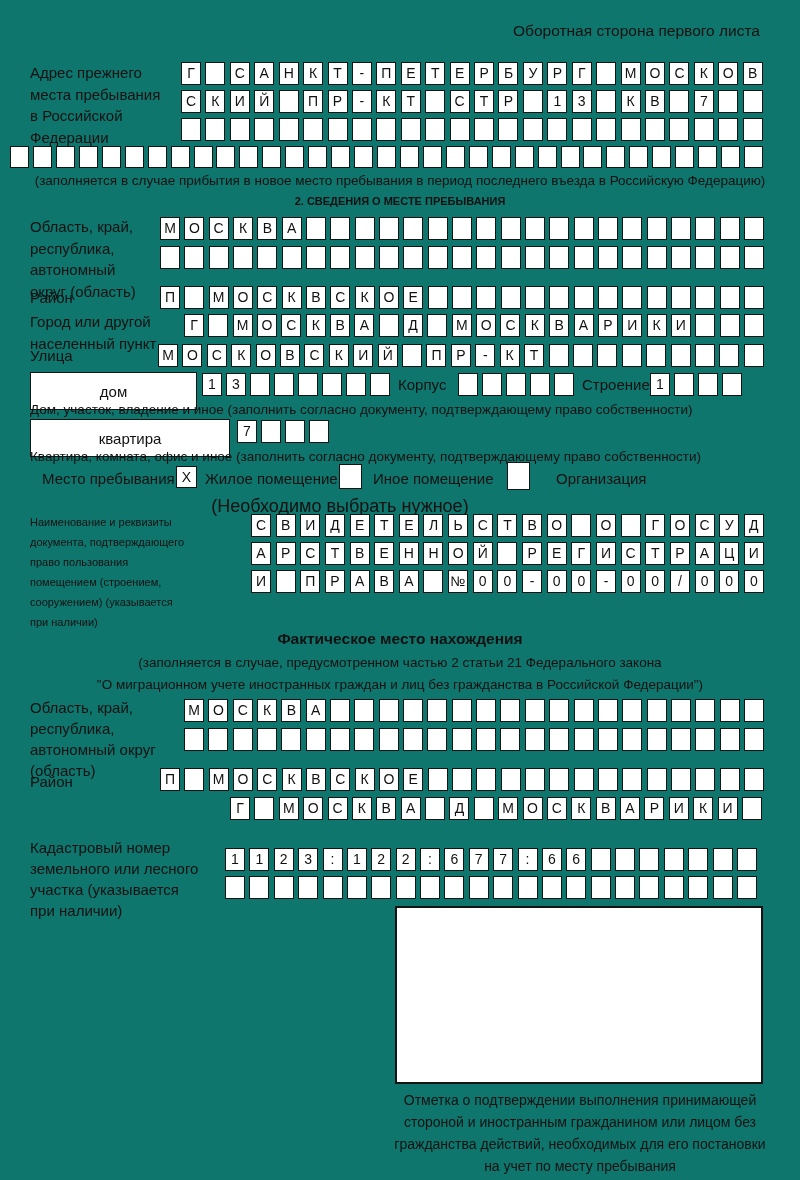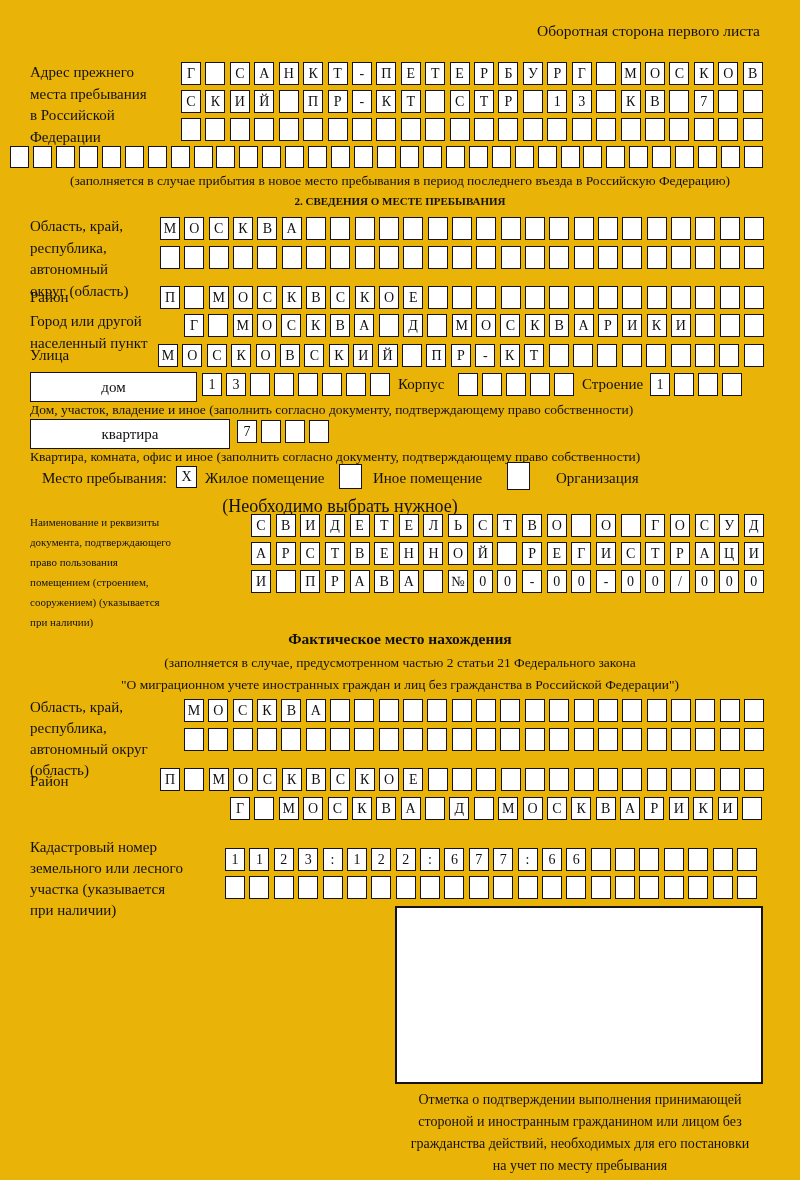--- a/index.html
+++ b/index.html
@@ -1,28 +1,28 @@
 <!DOCTYPE html>
 <html><head>
 <meta charset="utf-8">
 <style>
   html,body{margin:0;padding:0;background:#fff;}
-  .page{position:relative;width:800px;height:1180px;background:#eab308;overflow:hidden;
-        font-family:Liberation Serif, serif;color:#111;}
+  .page{position:relative;width:800px;height:1180px;background:#0f766e;overflow:hidden;
+        font-family:Liberation Sans, sans-serif;color:#111;}
   .lbl{position:absolute;font-size:15px;line-height:21.5px;white-space:pre-line;}
   .lbl.tight{line-height:20px;font-size:11px;}
   .cap{position:absolute;font-size:13.5px;}
   .center{text-align:center;}
   .bold{font-weight:bold;}
   .boxrow{position:absolute;display:flex;justify-content:space-between;}
   .cell{width:20px;height:23px;border:1.4px solid #141414;box-sizing:border-box;
         display:flex;align-items:center;justify-content:center;
         font-size:14px;line-height:21px;flex:0 0 auto;background:#fff;}
   .cells-19 .cell{width:19px;height:22px;}
-  .rect{position:absolute;height:30px;border:1.4px solid #141414;box-sizing:border-box;
+  .rect{position:absolute;height:38px;border:1.4px solid #141414;box-sizing:border-box;
         display:flex;align-items:center;justify-content:center;font-size:15px;background:#fff;}
   .cb{position:absolute;width:21px;height:22px;border:1.4px solid #141414;box-sizing:border-box;
       display:flex;align-items:center;justify-content:center;font-size:14px;background:#fff;}
   .inline-lbl{position:absolute;font-size:15px;white-space:nowrap;}
   .bigbox{position:absolute;left:395px;top:906px;width:368px;height:178px;
           border:2px solid #141414;box-sizing:border-box;background:#fff;}
 </style>
 </head>
 <body>
 

